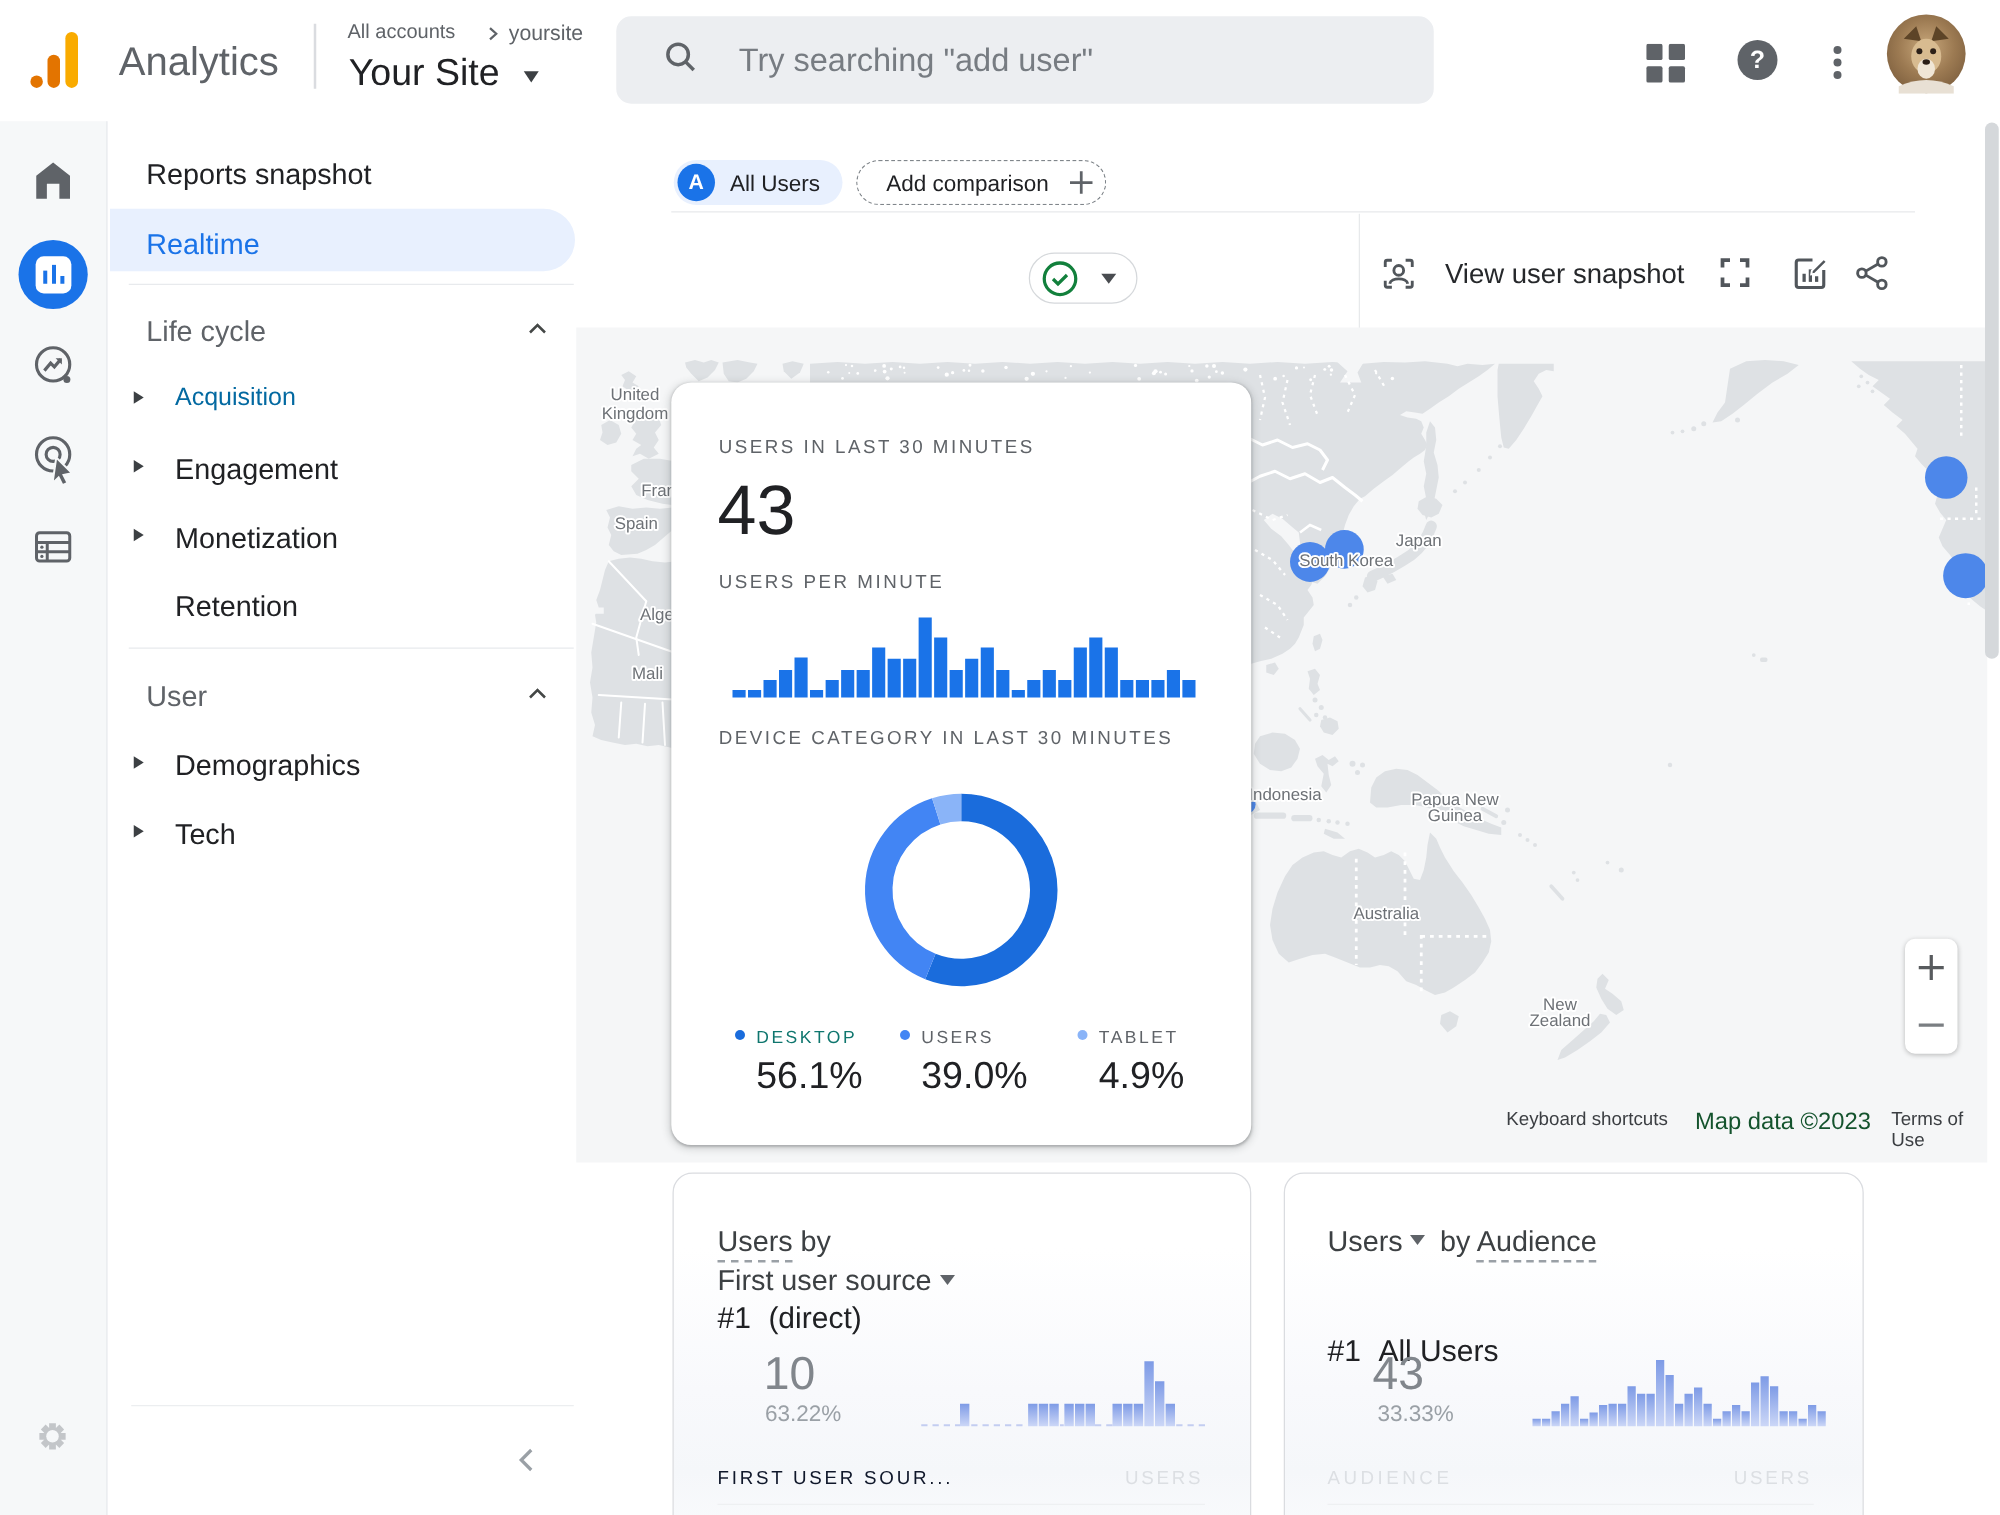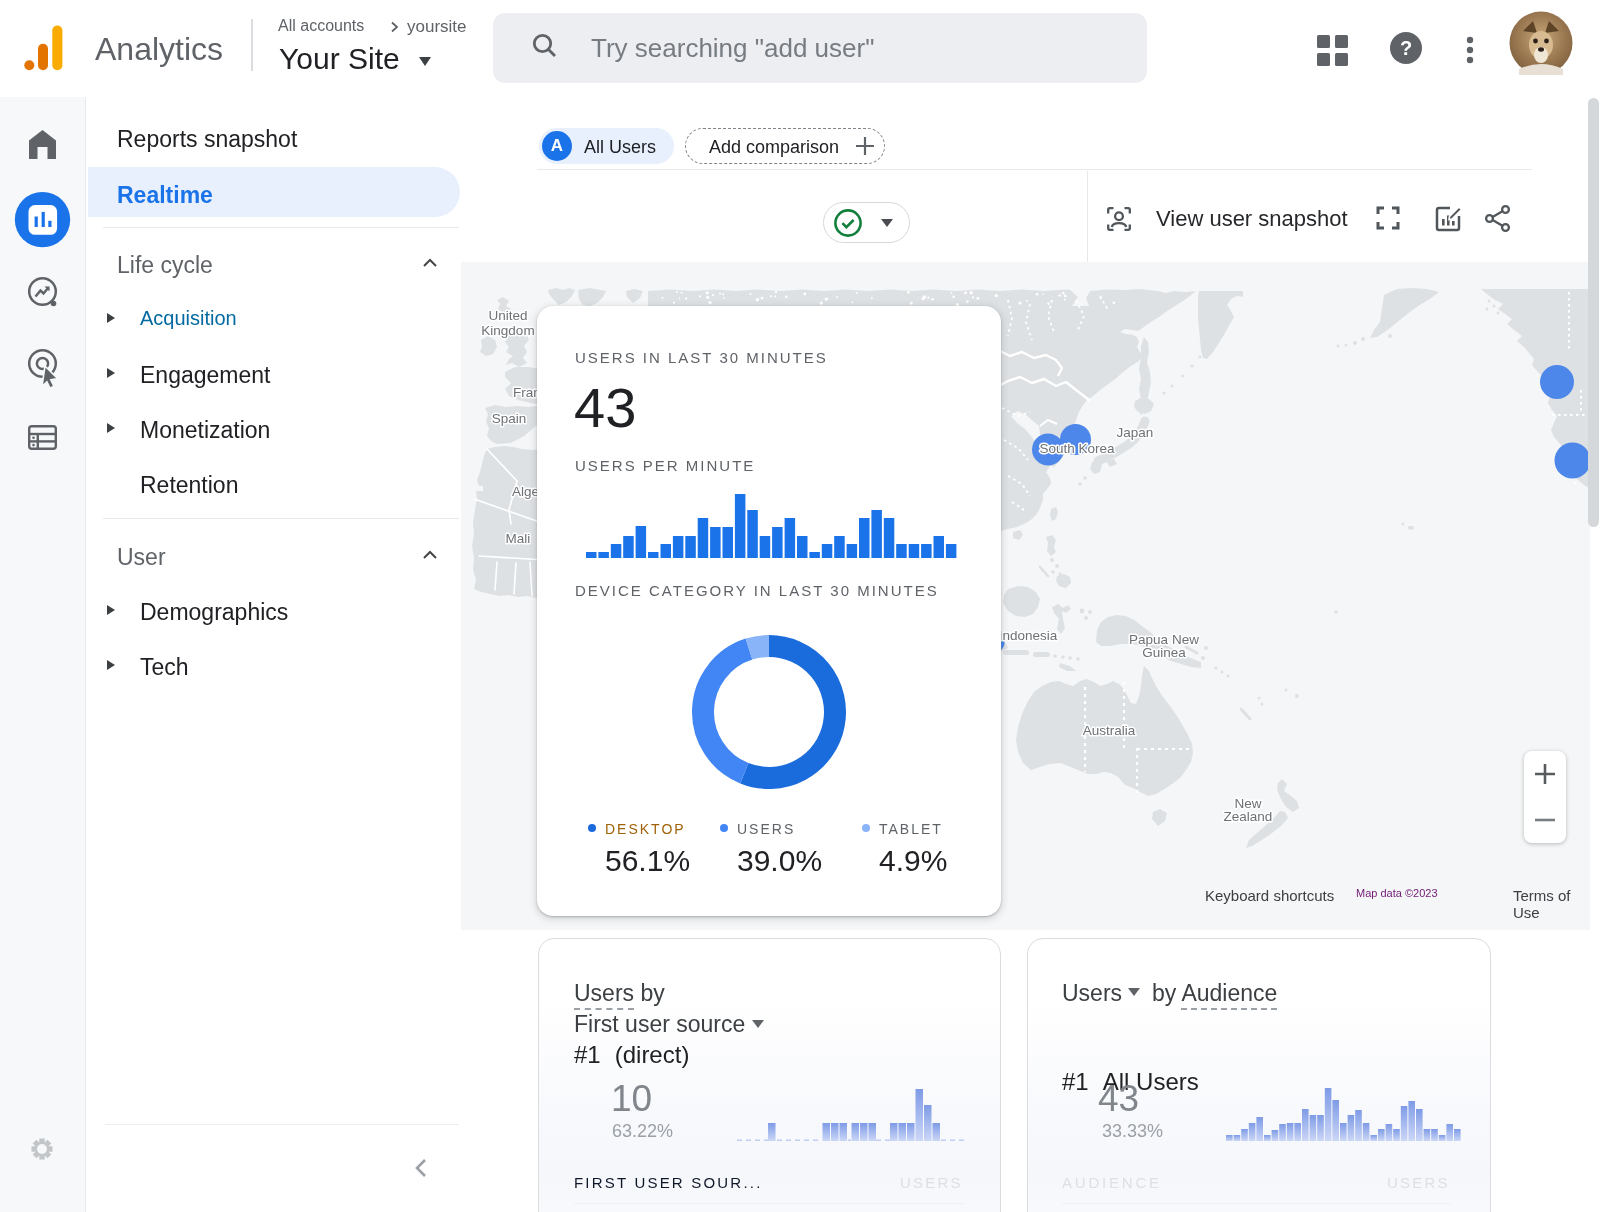--- a/index.html
+++ b/index.html
@@ -104,21 +104,21 @@
 <line x1="34.6" y1="1044.6" x2="49.4" y2="1059.4"></line>
 <line x1="34.6" y1="1059.4" x2="49.4" y2="1044.6"></line>
 </g>
 <circle cx="42" cy="1052" r="5" fill="#f6f8f9"></circle>
 </g>
 </svg>
 
 <div class="abs" style="left:87px;top:97px;width:374px;height:1115px;background:#fff"></div>
 <div class="abs" style="left:117px;top:126px;font-size:23px;color:#202124">Reports snapshot</div>
 <div class="abs" style="left:88px;top:167px;width:372px;height:50px;background:#e8f0fe;border-radius:0 25px 25px 0"></div>
-<div class="abs" style="left:117px;top:182px;font-size:23px;font-weight:700;color:#1a73e8">Realtime</div>
+<div class="abs" style="left:117px;top:182px;font-size:23px;font-weight:400;color:#1a73e8">Realtime</div>
 <div class="abs" style="left:103px;top:227px;width:356px;height:1px;background:#e8eaed"></div>
 <div class="abs" style="left:117px;top:252px;font-size:23px;color:#5f6368">Life cycle</div>
 <svg class="abs" width="16" height="10" viewBox="0 0 16 10" style="left:422px;top:258px">
       <path d="M2 8 L8 2 L14 8" stroke="#444746" stroke-width="2" fill="none"></path>
     </svg>
 <div class="abs" style="left:107px;top:313px;width:0;height:0;border-top:5.5px solid transparent;border-bottom:5.5px solid transparent;border-left:8px solid #3c4043"></div>
 <div class="abs" style="left:140px;top:307px;font-size:20px;color:#0369a1">Acquisition</div>
 <div class="abs" style="left:107px;top:368px;width:0;height:0;border-top:5.5px solid transparent;border-bottom:5.5px solid transparent;border-left:8px solid #3c4043"></div>
 <div class="abs" style="left:140px;top:362px;font-size:23px;color:#202124">Engagement</div>
 <div class="abs" style="left:107px;top:423px;width:0;height:0;border-top:5.5px solid transparent;border-bottom:5.5px solid transparent;border-left:8px solid #3c4043"></div>
@@ -391,21 +391,21 @@
         <text x="1248" y="821" font-size="13.5" font-weight="500" fill="#6d7176" text-anchor="middle" stroke="#ffffff" stroke-width="3" paint-order="stroke" stroke-linejoin="round">Zealand</text>
       </svg>
 <div class="abs" style="left:1063px;top:489px;width:42px;height:92px;background:#fff;border-radius:8px;box-shadow:0 1px 4px rgba(0,0,0,0.25)"></div>
 <svg class="abs" width="24" height="24" viewBox="0 0 24 24" style="left:1072px;top:500px">
         <path d="M12 2 V22 M2 12 H22" stroke="#585b5e" stroke-width="2.6"></path>
       </svg>
 <svg class="abs" width="24" height="24" viewBox="0 0 24 24" style="left:1072px;top:546px">
         <path d="M2 12 H22" stroke="#7a7e82" stroke-width="2.6"></path>
       </svg>
 <div class="abs" style="left:744px;top:625px;font-size:15px;color:#3b3e42">Keyboard shortcuts</div>
-<div class="abs" style="left:895px;top:625px;font-size:11px;color:#701a75">Map data ©2023</div>
+<div class="abs" style="left:895px;top:625px;font-size:19px;color:#14532d">Map data ©2023</div>
 <div class="abs" style="left:1052px;top:625px;font-size:15px;color:#3b3e42">Terms of Use</div>
 </div>
 
 <div class="abs" style="left:537px;top:306px;width:464px;height:610px;background:#fff;border-radius:16px;box-shadow:0 1px 2px rgba(60,64,67,0.3),0 2px 6px 2px rgba(60,64,67,0.15)"></div>
 <div class="abs" style="left:575px;top:349px;font-size:15px;letter-spacing:2px;color:#5f6368">USERS IN LAST 30 MINUTES</div>
 <div class="abs" style="left:574px;top:387px;font-size:56px;line-height:41px;color:#202124">43</div>
 <div class="abs" style="left:575px;top:457px;font-size:15px;letter-spacing:2px;color:#5f6368">USERS PER MINUTE</div>
 <svg width="380" height="70" viewBox="580 492 380 70" style="position:absolute;left:580px;top:492px">
       <rect x="586.0" y="552.0" width="10.5" height="6" fill="#1a73e8"></rect>
       <rect x="598.4" y="552.0" width="10.5" height="6" fill="#1a73e8"></rect>
@@ -438,21 +438,21 @@
       <rect x="933.5" y="536.0" width="10.5" height="22" fill="#1a73e8"></rect>
       <rect x="945.9" y="544.0" width="10.5" height="14" fill="#1a73e8"></rect>
     </svg>
 <div class="abs" style="left:575px;top:582px;font-size:15px;letter-spacing:2px;color:#5f6368">DEVICE CATEGORY IN LAST 30 MINUTES</div>
 <svg width="160" height="160" viewBox="689 632 160 160" style="position:absolute;left:689px;top:632px">
       <path d="M769.00 646.00 A66.0 66.0 0 1 1 744.32 773.21" stroke="#1a6cdc" stroke-width="22" fill="none"></path>
       <path d="M744.32 773.21 A66.0 66.0 0 0 1 749.00 649.10" stroke="#4285f4" stroke-width="22" fill="none"></path>
       <path d="M749.00 649.10 A66.0 66.0 0 0 1 769.00 646.00" stroke="#8ab4f8" stroke-width="22" fill="none"></path>
     </svg>
 <div class="abs" style="left:588px;top:824px;width:8px;height:8px;border-radius:50%;background:#1a6cdc"></div>
-<div class="abs" style="left:605px;top:821px;font-size:14px;letter-spacing:2px;color:#a16207">DESKTOP</div>
+<div class="abs" style="left:605px;top:821px;font-size:14px;letter-spacing:2px;color:#0f766e">DESKTOP</div>
 <div class="abs" style="left:605px;top:844px;font-size:30px;color:#202124">56.1%</div>
 <div class="abs" style="left:720px;top:824px;width:8px;height:8px;border-radius:50%;background:#4285f4"></div>
 <div class="abs" style="left:737px;top:821px;font-size:14px;letter-spacing:2px;color:#5f6368">USERS</div>
 <div class="abs" style="left:737px;top:844px;font-size:30px;color:#202124">39.0%</div>
 <div class="abs" style="left:862px;top:824px;width:8px;height:8px;border-radius:50%;background:#8ab4f8"></div>
 <div class="abs" style="left:879px;top:821px;font-size:14px;letter-spacing:2px;color:#5f6368">TABLET</div>
 <div class="abs" style="left:879px;top:844px;font-size:30px;color:#202124">4.9%</div>
 
 <div class="abs" style="left:538px;top:938px;width:463px;height:300px;border:1px solid #dadce0;border-radius:16px;background:linear-gradient(180deg,#ffffff 0%,#ffffff 20%,#f8f9fc 58%,#f5f7fa 80%,#fafbfd 100%)"></div>
 <div class="abs" style="left:574px;top:980px;font-size:23px;color:#3c4043"><span style="border-bottom:2px dashed #9aa0a6;padding-bottom:2px">Users</span> by</div>

